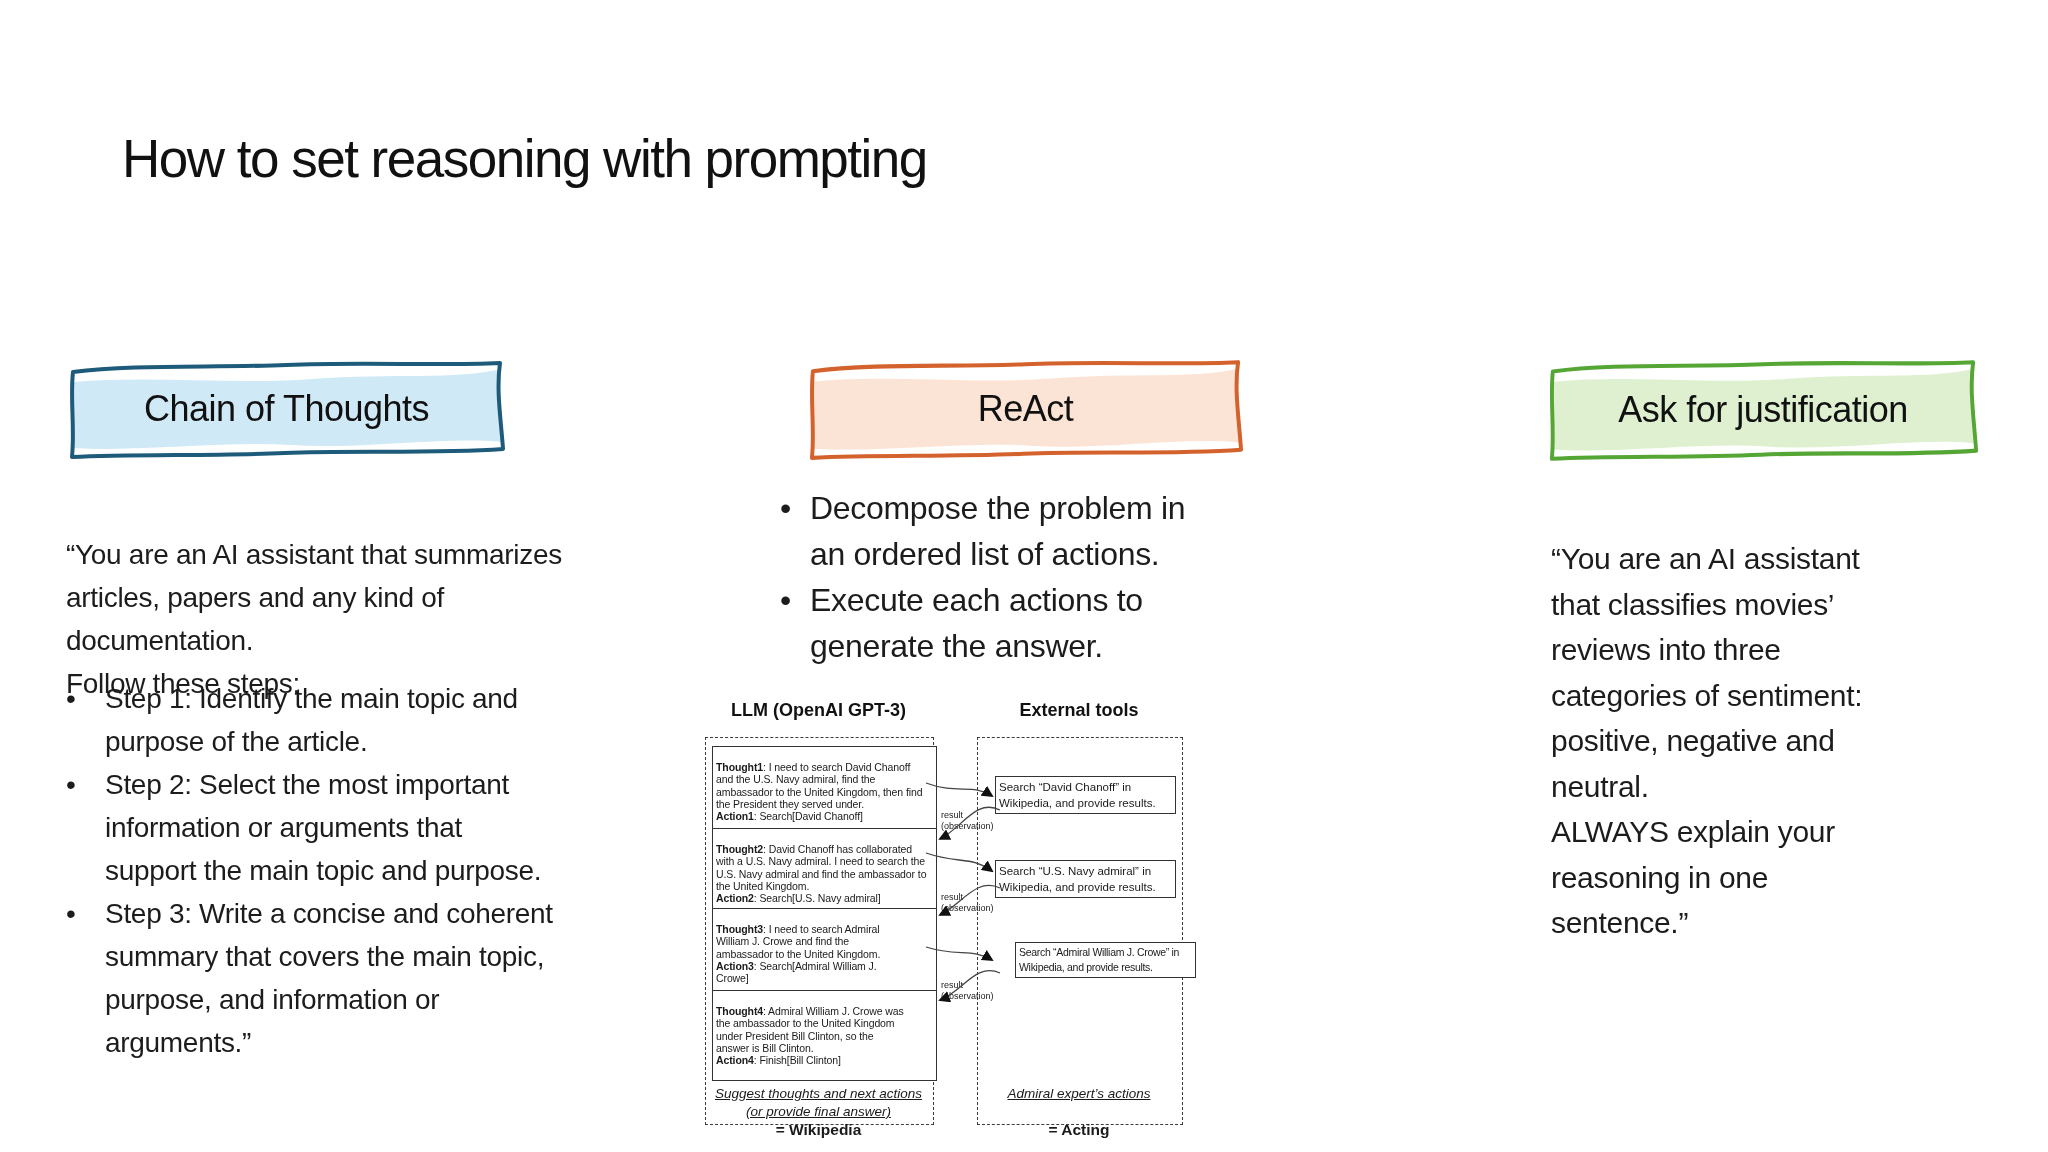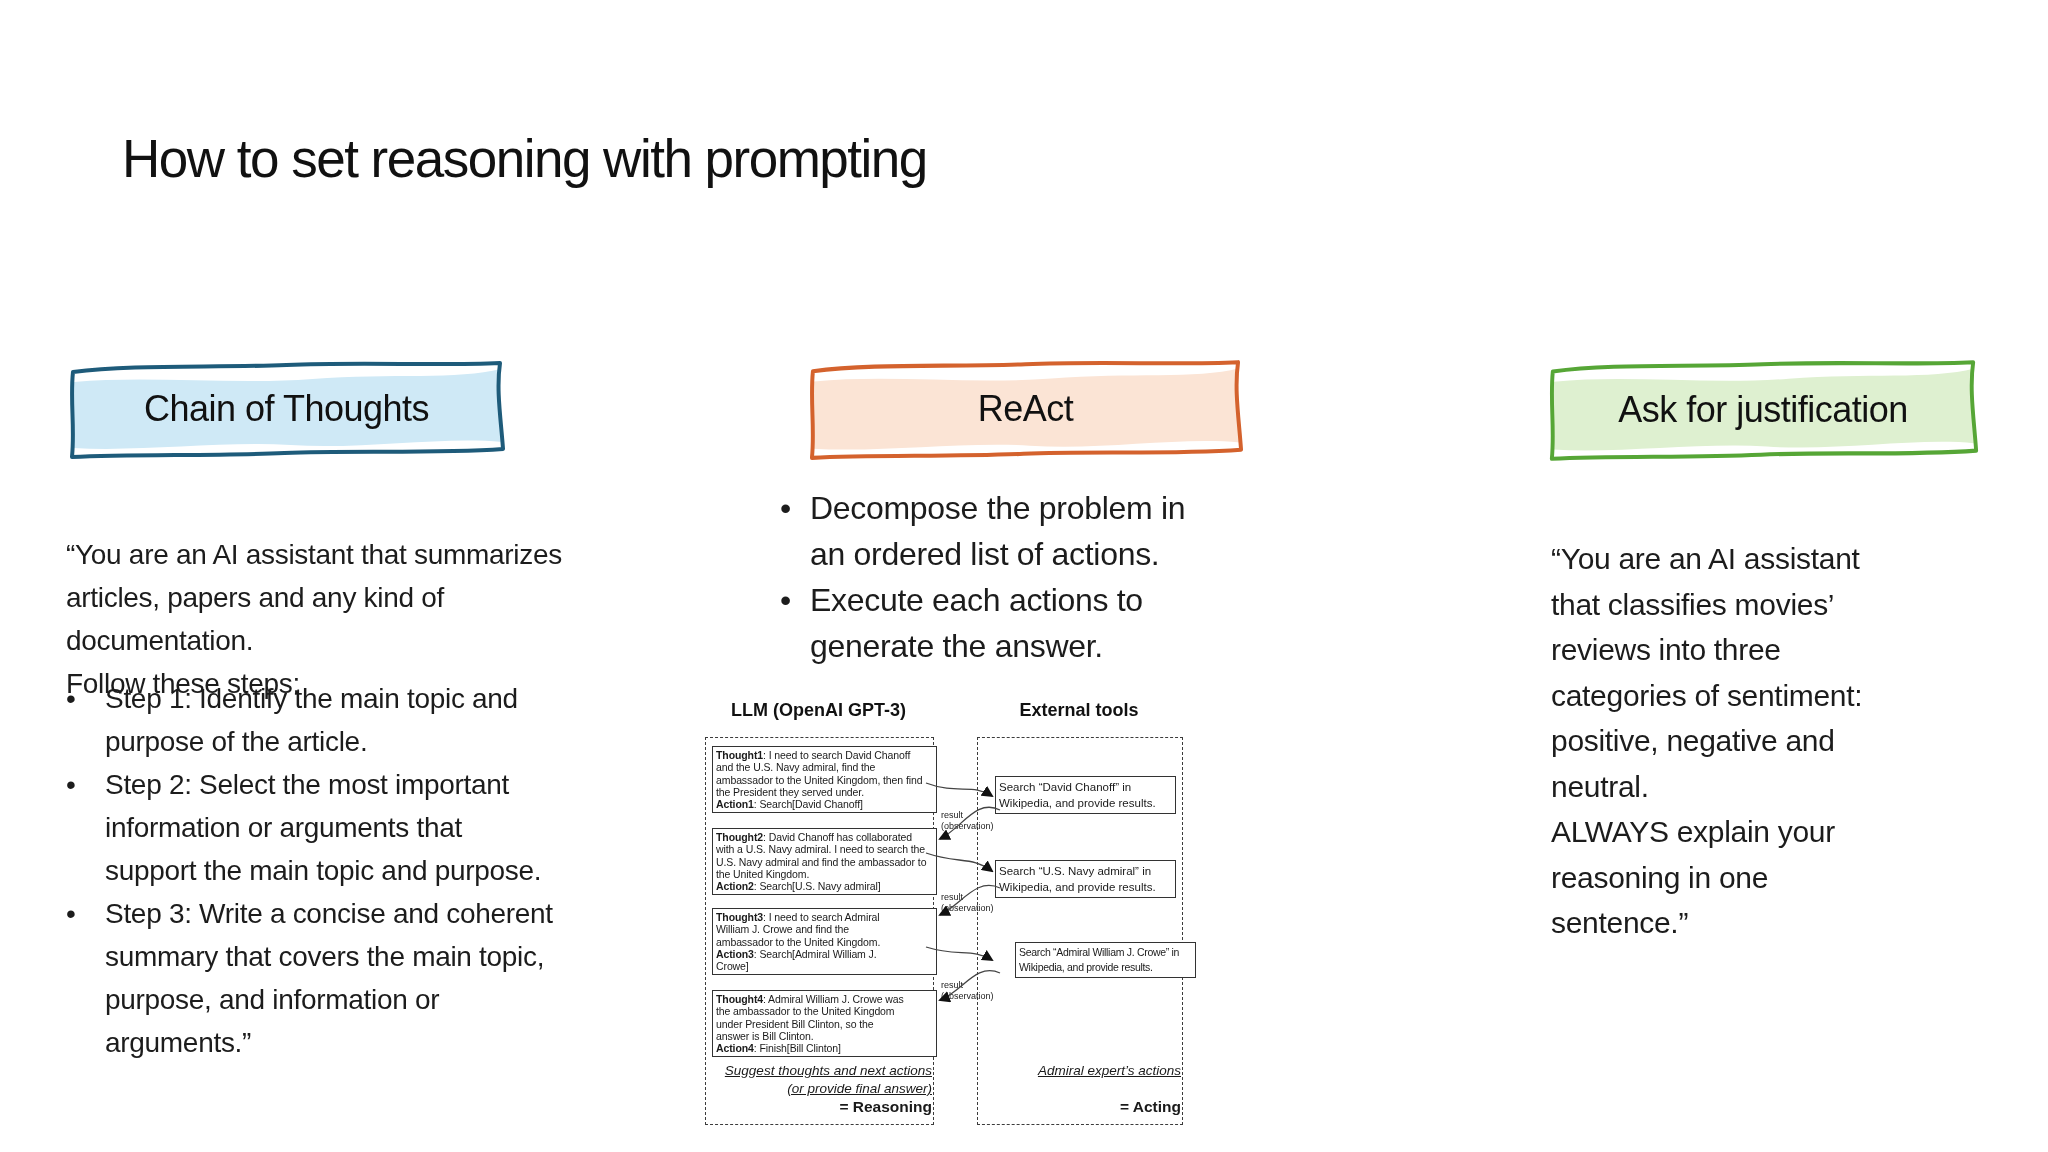--- a/index.html
+++ b/index.html
@@ -21,27 +21,27 @@
   .col-left-list{left:66px;top:677px;width:620px;font-size:28px;line-height:43px;letter-spacing:-0.3px;}
   .col-left-list li{padding-left:39px;}
   .col-mid-list{left:780px;top:485px;width:520px;font-size:32px;line-height:46px;letter-spacing:-0.3px;}
   .col-mid-list li{padding-left:30px;}
   .col-right-par{left:1551px;top:506px;width:460px;font-size:30px;line-height:45.5px;letter-spacing:-0.3px;}
   
   .fig{font-family:"Liberation Sans",sans-serif;color:#1a1a1a;}
   .fig-h{position:absolute;font-weight:700;font-size:18px;text-align:center;color:#111;}
   .dashbox{position:absolute;border:1.5px dashed #3c3c3c;}
   .tbox{position:absolute;left:712px;width:217px;border:1.3px solid #333;background:#fff;
-        padding:2px 3px;font-size:10.5px;line-height:12.3px;letter-spacing:-0.1px;}
+        padding:14px 3px;font-size:10.5px;line-height:12.3px;letter-spacing:-0.1px;}
   .tbox b{font-weight:700;}
   .sbox{position:absolute;left:995px;width:173px;border:1.3px solid #333;background:#fff;
         padding:2px 3px;font-size:11.5px;line-height:16px;}
   .sbox.small{font-size:10.5px;letter-spacing:-0.3px;line-height:15px;}
   .rlabel{position:absolute;left:941px;font-size:9px;line-height:10.5px;color:#222;}
-  .fig-foot{position:absolute;text-align:right;}
+  .fig-foot{position:absolute;text-align:center;margin-top:23px;}
   .fig-foot .it{font-style:italic;text-decoration:underline;font-size:13.5px;line-height:18px;}
   .fig-foot .bd{font-weight:700;font-size:15.5px;line-height:18px;}
   .fig-foot .gap{margin-top:18px;}
   .arrows{position:absolute;left:690px;top:690px;width:520px;height:450px;}
 </style>
 </head>
 <body>
 
 <div class="slide">
 
@@ -163,21 +163,21 @@
       <span>(observation)</span>
     </div>
     <div class="rlabel" style="top:980px;">
       <span>result</span><br>
       <span>(observation)</span>
     </div>
 
     <div class="fig-foot" style="left:705px;top:1062px;width:227px;">
       <div class="it">Suggest thoughts and next actions</div>
       <div class="it">(or provide final answer)</div>
-      <div class="bd">= Reasoning</div>
+      <div class="bd">= Wikipedia</div>
     </div>
     <div class="fig-foot" style="left:977px;top:1062px;width:204px;">
       <div class="it">Admiral expert’s actions</div>
       <div class="bd gap">= Acting</div>
     </div>
 
     <svg class="arrows" viewBox="690 690 520 450">
       <defs>
         <marker id="arr" markerWidth="9" markerHeight="9" refX="7.5" refY="4.5" orient="auto">
           <path d="M0,0 L9,4.5 L0,9 Z" fill="#111"></path>

